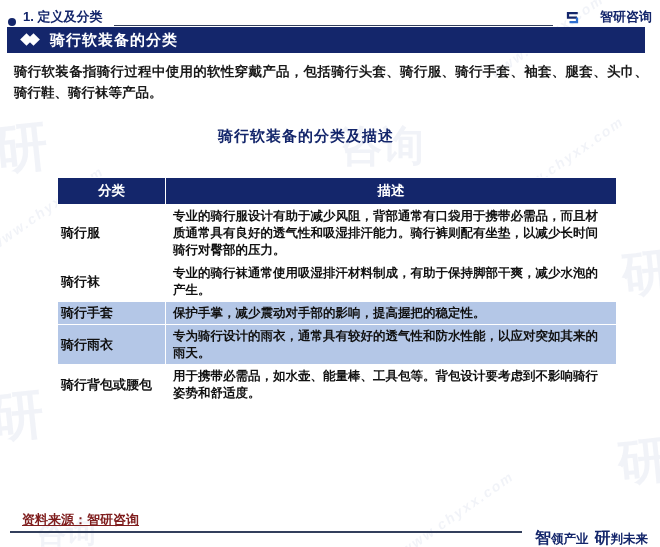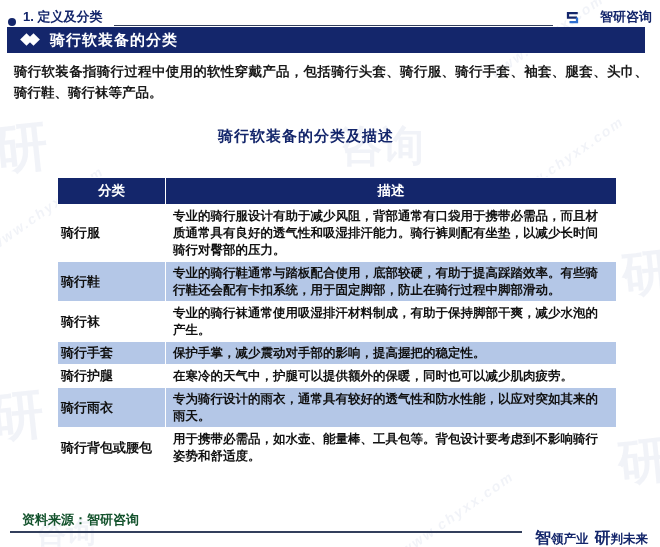--- a/index.html
+++ b/index.html
@@ -69,21 +69,21 @@
   .tbl td.cat{
     font-size:13px;text-align:left;padding:2px 3px;color:#111;
   }
   .tbl td.desc{
     font-size:12.5px;line-height:17px;padding:2.5px 7px;text-align:left;color:#111;margin-left:12px;
   }
   .tbl tr.alt td{background:var(--row_alt);}
   
   .source{
     position:absolute;top:511px;left:22px;font-size:13px;font-weight:700;
-    color:#14532d;z-index:2;
+    color:#7f1d1d;z-index:2;text-decoration:underline;
   }
   .footer-line{
     position:absolute;top:531px;left:10px;width:512px;height:1.5px;
     background:var(--line);z-index:2;
   }
   .slogan{
     position:absolute;top:528px;right:12px;z-index:2;color:var(--navy);
     font-size:12.5px;font-weight:700;display:flex;gap:6px;align-items:baseline;
   }
   .slogan-seg{display:inline-block;}
@@ -137,35 +137,27 @@
     <tr>
       <th>分类</th>
       <th>描述</th>
     </tr>
   </thead>
   <tbody>
       <tr>
         <td class="cat">骑行服</td>
         <td class="desc">专业的骑行服设计有助于减少风阻，背部通常有口袋用于携带必需品，而且材质通常具有良好的透气性和吸湿排汗能力。骑行裤则配有坐垫，以减少长时间骑行对臀部的压力。</td>
       </tr>
-      <tr class="alt">
-        <td class="cat">骑行鞋</td>
-        <td class="desc">专业的骑行鞋通常与踏板配合使用，底部较硬，有助于提高踩踏效率。有些骑行鞋还会配有卡扣系统，用于固定脚部，防止在骑行过程中脚部滑动。</td>
-      </tr>
       <tr>
         <td class="cat">骑行袜</td>
         <td class="desc">专业的骑行袜通常使用吸湿排汗材料制成，有助于保持脚部干爽，减少水泡的产生。</td>
       </tr>
       <tr class="alt">
         <td class="cat">骑行手套</td>
         <td class="desc">保护手掌，减少震动对手部的影响，提高握把的稳定性。</td>
-      </tr>
-      <tr>
-        <td class="cat">骑行护腿</td>
-        <td class="desc">在寒冷的天气中，护腿可以提供额外的保暖，同时也可以减少肌肉疲劳。</td>
       </tr>
       <tr class="alt">
         <td class="cat">骑行雨衣</td>
         <td class="desc">专为骑行设计的雨衣，通常具有较好的透气性和防水性能，以应对突如其来的雨天。</td>
       </tr>
       <tr>
         <td class="cat">骑行背包或腰包</td>
         <td class="desc">用于携带必需品，如水壶、能量棒、工具包等。背包设计要考虑到不影响骑行姿势和舒适度。</td>
       </tr>
     </tbody>

